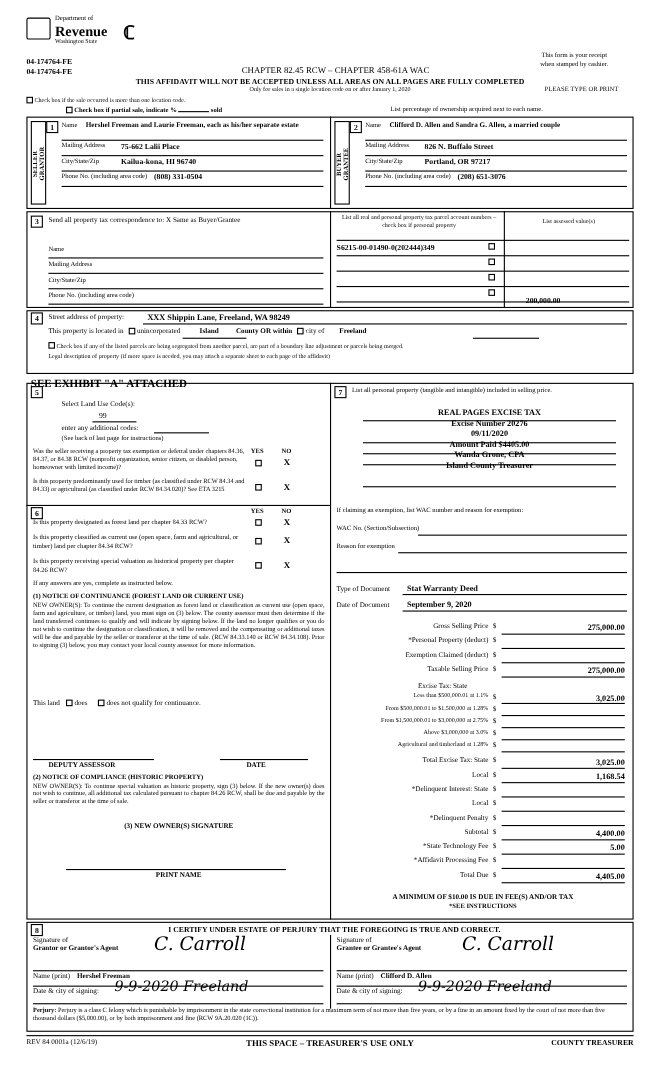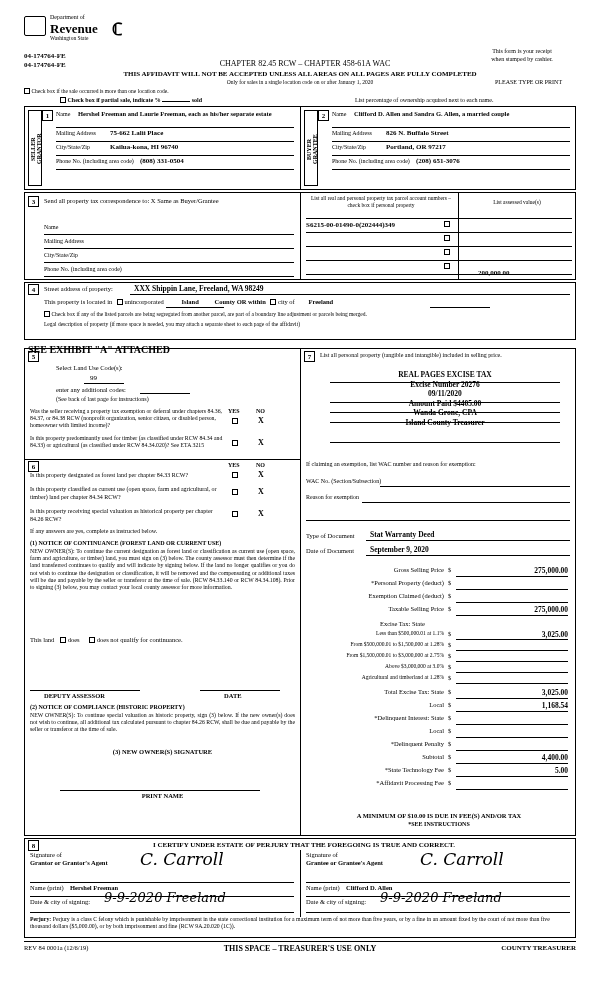--- a/index.html
+++ b/index.html
@@ -357,20 +357,26 @@
       <span style="position:absolute;left:142px;font-size:6.5px;">$</span>
       <span style="position:absolute;left:150px;width:112px;text-align:right;font-size:7.5px;font-weight:bold;">5.00</span>
       <span style="position:absolute;left:150px;top:10px;width:112px;border-bottom:1px solid #000;"></span>
     </div>
     <div style="position:relative;height:13px;">
       <span style="position:absolute;right:128px;font-size:6.5px;">*Affidavit Processing Fee</span>
       <span style="position:absolute;left:142px;font-size:6.5px;">$</span>
       <span style="position:absolute;left:150px;width:112px;text-align:right;font-size:7.5px;font-weight:bold;"></span>
       <span style="position:absolute;left:150px;top:10px;width:112px;border-bottom:1px solid #000;"></span>
     </div>
+    <div style="position:relative;height:13px;">
+      <span style="position:absolute;right:128px;font-size:6.5px;">Total Due</span>
+      <span style="position:absolute;left:142px;font-size:6.5px;">$</span>
+      <span style="position:absolute;left:150px;width:112px;text-align:right;font-size:7.5px;font-weight:bold;">4,405.00</span>
+      <span style="position:absolute;left:150px;top:10px;width:112px;border-bottom:1px solid #000;"></span>
+    </div>
   </div>
 
   <div style="position:absolute;left:306px;top:812px;width:266px;text-align:center;font-size:6.5px;font-weight:bold;">A MINIMUM OF $10.00 IS DUE IN FEE(S) AND/OR TAX</div>
   <div style="position:absolute;left:306px;top:821px;width:266px;text-align:center;font-size:6px;font-weight:bold;">*SEE INSTRUCTIONS</div>
 
   <div class="box brd" style="left:24px;top:838px;width:552px;height:100px;"></div>
   <div class="vline" style="left:300px;top:850px;height:67px;"></div>
   <div class="box brd" style="left:28px;top:840px;width:11px;height:11px;">
     <div style="text-align:center;font-size:7px;font-weight:bold;line-height:11px;">8</div>
   </div>

